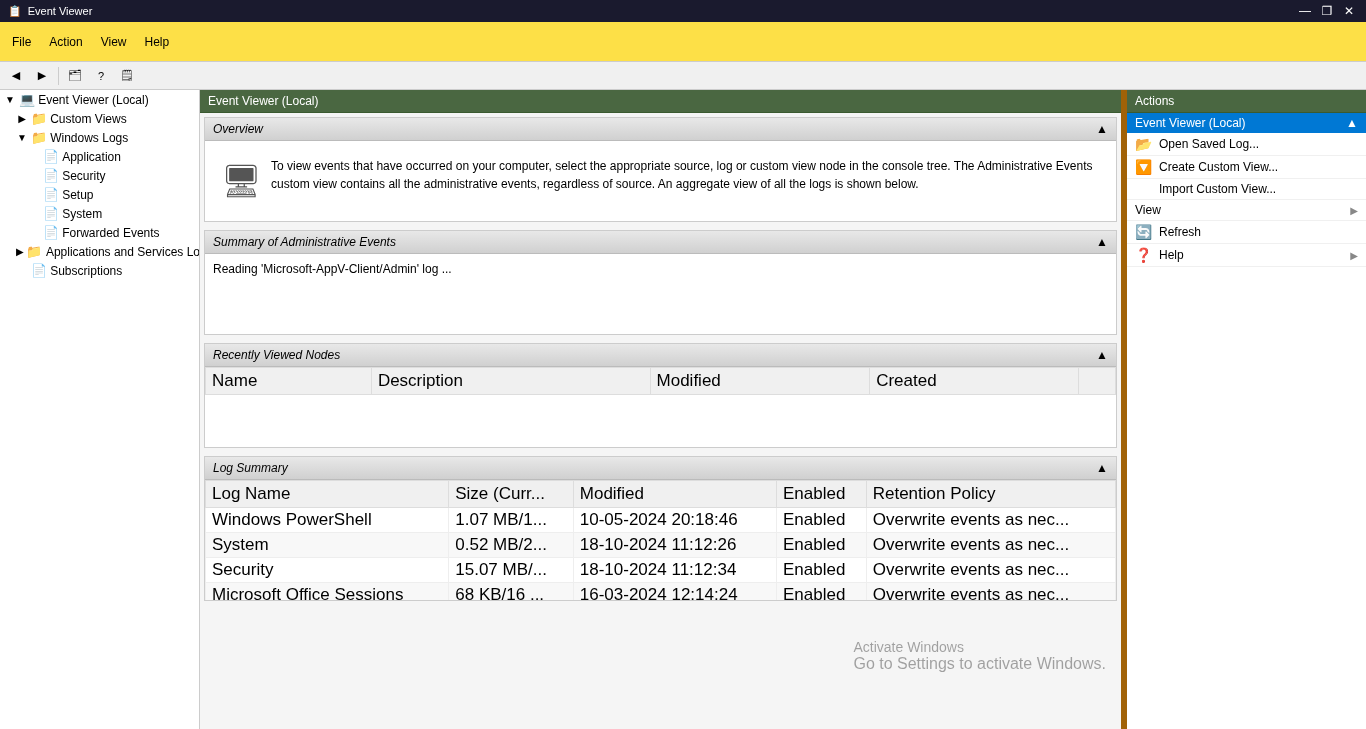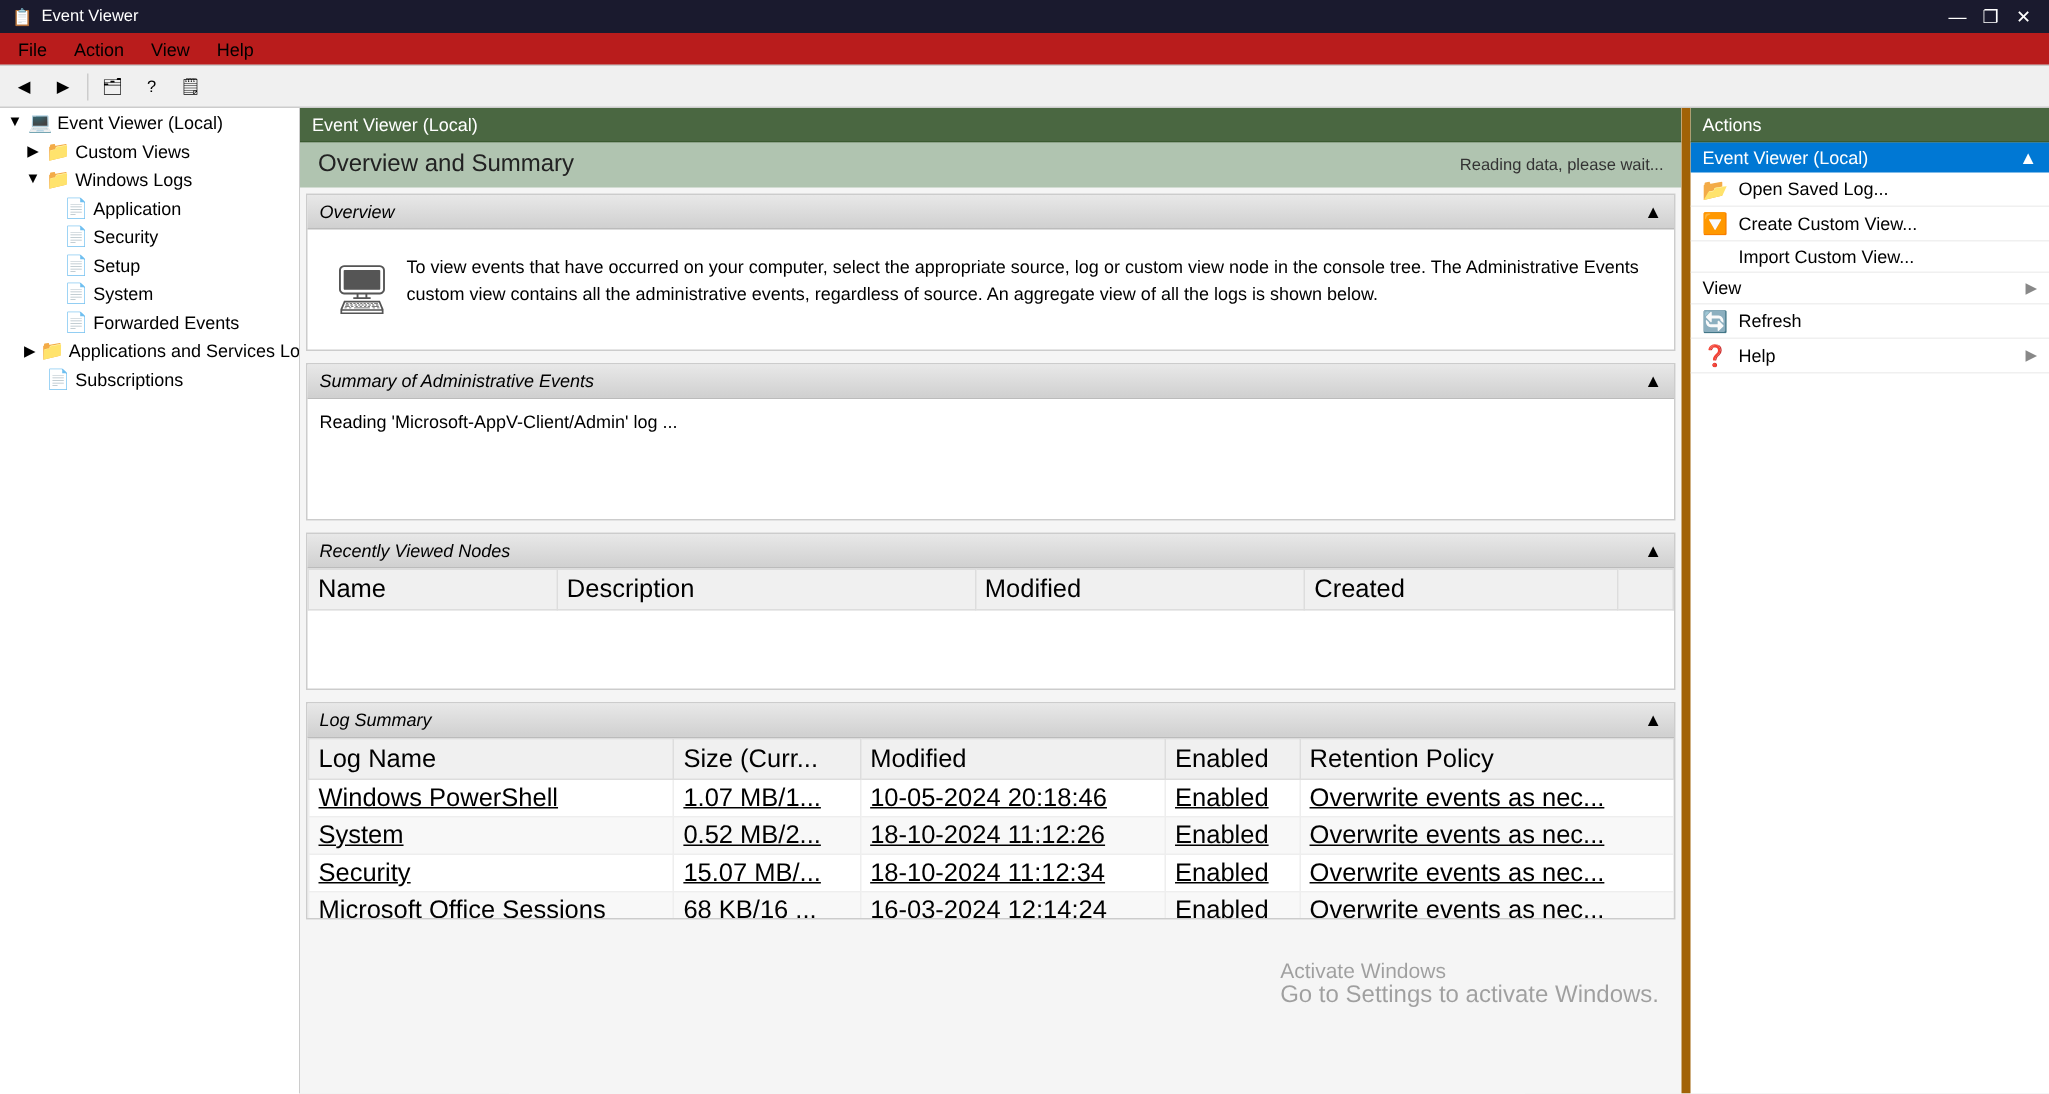--- a/index.html
+++ b/index.html
@@ -17,24 +17,24 @@
       font-size: 11px;
     }
     #title-bar .title-left { display: flex; align-items: center; gap: 6px; }
     #title-bar .title-controls { display: flex; gap: 4px; }
     #title-bar .title-controls span {
       width: 18px; height: 18px; display: flex; align-items: center; justify-content: center; cursor: pointer; font-size: 12px;
     }
 
     
     #menu-bar {
-      background: #b91c1c;
-      display: flex;
-      align-items: center;
-      height: 22px;
+      background: #fde047;
+      display: flex;
+      align-items: center;
+      height: 40px;
       padding: 0 4px;
       border-bottom: 1px solid #ccc;
       gap: 2px;
     }
     .menu-item {
       padding: 2px 8px;
       cursor: pointer;
       font-size: 12px;
     }
 
@@ -138,21 +138,20 @@
     .data-table th {
       background: #f0f0f0;
       border: 1px solid #ddd;
       padding: 3px 6px;
       text-align: left;
       font-weight: normal;
     }
     .data-table td {
       border: 1px solid #eee;
       padding: 2px 6px;
-      text-decoration: underline;
     }
     .data-table tr:nth-child(even) td { background: #f8f8f8; }
 
     
     .overview-content {
       display: flex;
       align-items: flex-start;
       gap: 10px;
       padding: 8px;
       font-size: 12px;
@@ -322,24 +321,20 @@
       <span>Subscriptions</span>
     </div>
   </div>
 
   <div id="center-panel">
 
     <div class="center-header">
       <span>Event Viewer (Local)</span>
     </div>
 
-    <div class="center-title-bar">
-      <span style="font-size:16px;">Overview and Summary</span>
-      <span class="reading-text">Reading data, please wait...</span>
-    </div>
 
     <div class="section">
       <div class="section-header">
         <span>Overview</span>
         <span>▲</span>
       </div>
       <div class="section-body">
         <div class="overview-content">
           <div class="computer-icon">🖥</div>
           <span>To view events that have occurred on your computer, select the appropriate source, log or custom view node in the console tree. The Administrative Events custom view contains all the administrative events, regardless of source. An aggregate view of all the logs is shown below.</span>

